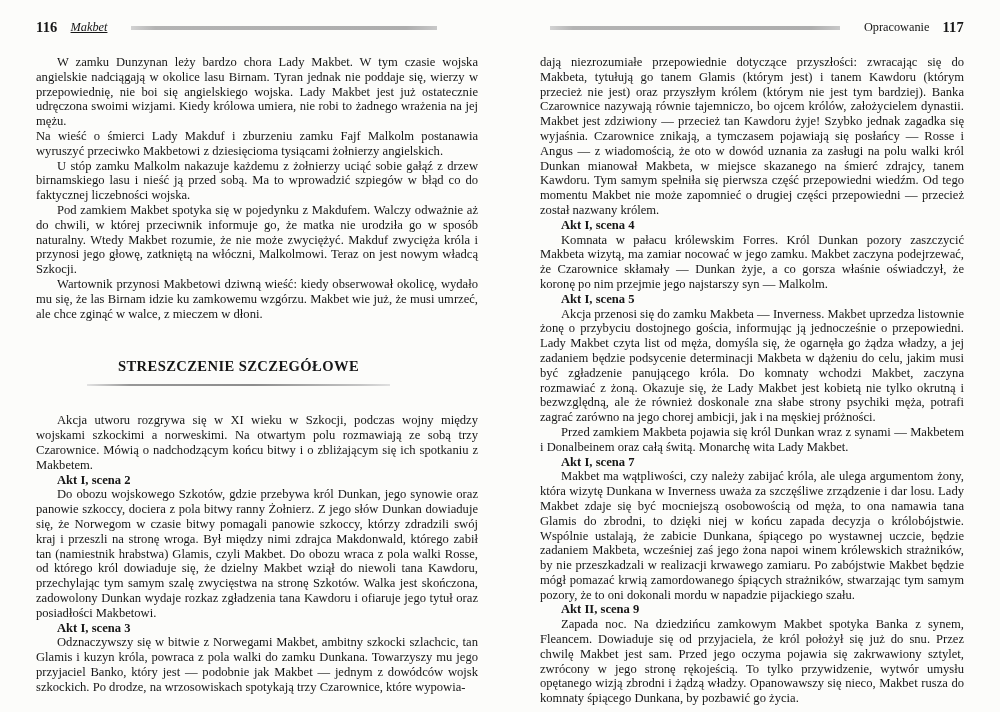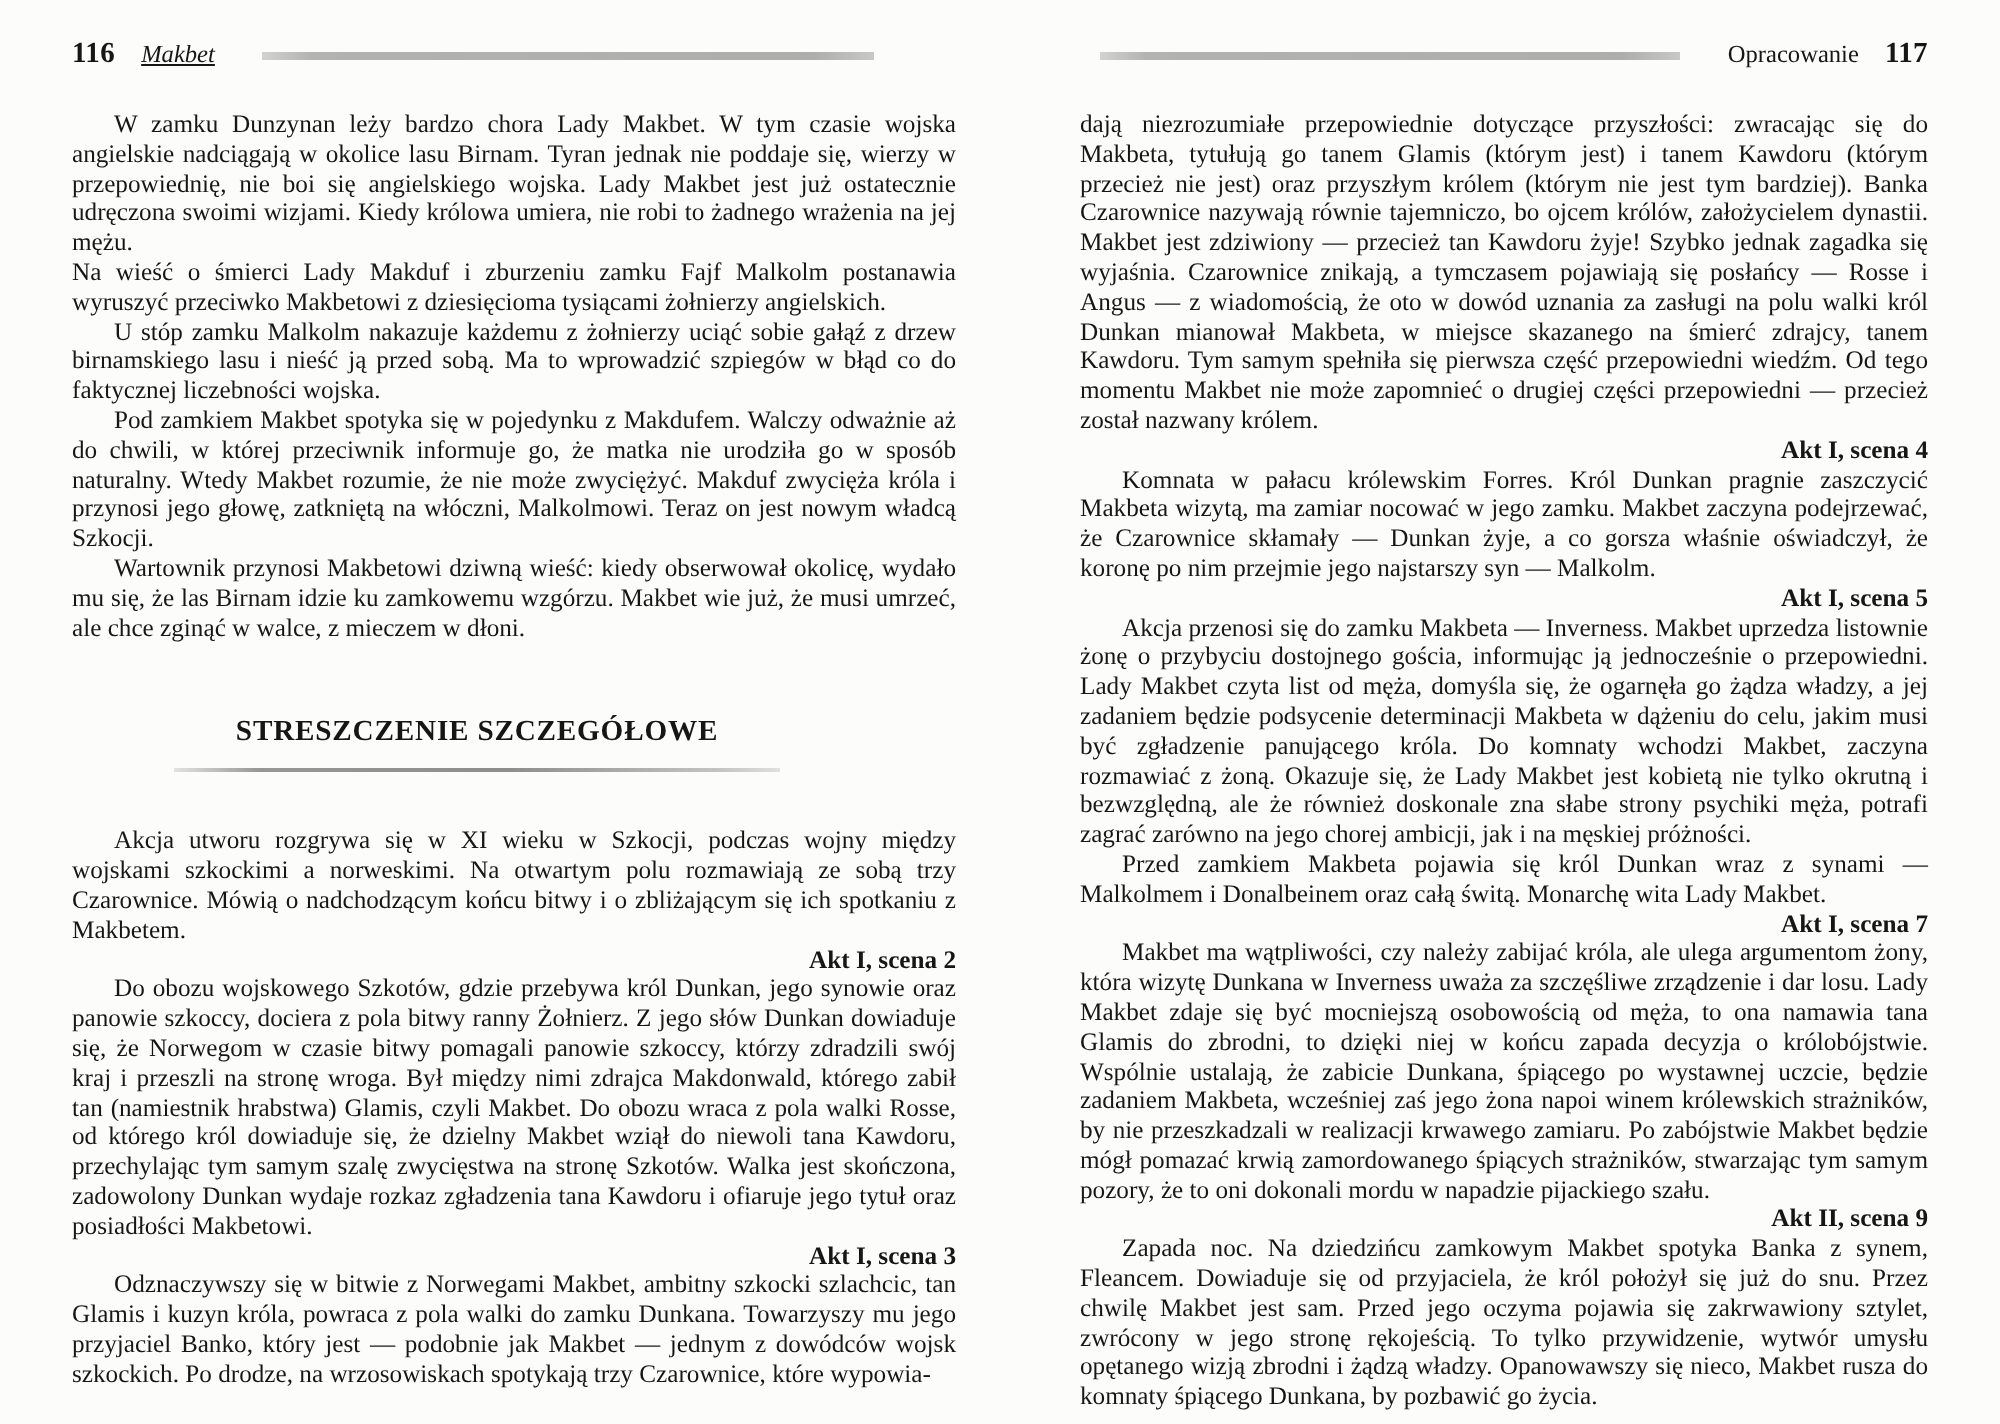--- a/index.html
+++ b/index.html
@@ -47,21 +47,20 @@
     text-indent: 21px;
     hyphens: auto;
   }
   p.body.noind { text-indent: 0; }
   p.scene {
     margin: 0;
     font-size: 12.6px;
     line-height: 14.8px;
     font-weight: bold;
     text-indent: 21px;
-    text-align: right;
   }
 
   
   .sechead-wrap {
     width: 303px;
     margin: 37px 0 27px 51px;
     text-align: center;
   }
   .sechead {
     font-size: 14.6px;
@@ -108,23 +107,23 @@
   <div class="page page-right">
     <div class="pghead">
       <span class="hd-rule"></span>
       <span class="rtitle">Opracowanie</span>
       <span class="pnum">117</span>
     </div>
 
     <p class="body noind">dają niezrozumiałe przepowiednie dotyczące przyszłości: zwracając się do Makbeta, tytułują go tanem Glamis (którym jest) i tanem Kawdoru (którym przecież nie jest) oraz przyszłym królem (którym nie jest tym bardziej). Banka Czarownice nazywają równie tajemniczo, bo ojcem królów, założycielem dynastii. Makbet jest zdziwiony — przecież tan Kawdoru żyje! Szybko jednak zagadka się wyjaśnia. Czarownice znikają, a tymczasem pojawiają się posłańcy — Rosse i Angus — z wiadomością, że oto w dowód uznania za zasługi na polu walki król Dunkan mianował Makbeta, w miejsce skazanego na śmierć zdrajcy, tanem Kawdoru. Tym samym spełniła się pierwsza część przepowiedni wiedźm. Od tego momentu Makbet nie może zapomnieć o drugiej części przepowiedni — przecież został nazwany królem.</p>
 
     <p class="scene">Akt I, scena 4</p>
-    <p class="body">Komnata w pałacu królewskim Forres. Król Dunkan pragnie zaszczycić Makbeta wizytą, ma zamiar nocować w jego zamku. Makbet zaczyna podejrzewać, że Czarownice skłamały — Dunkan żyje, a co gorsza właśnie oświadczył, że koronę po nim przejmie jego najstarszy syn — Malkolm.</p>
+    <p class="body">Komnata w pałacu królewskim Forres. Król Dunkan pozory zaszczycić Makbeta wizytą, ma zamiar nocować w jego zamku. Makbet zaczyna podejrzewać, że Czarownice skłamały — Dunkan żyje, a co gorsza właśnie oświadczył, że koronę po nim przejmie jego najstarszy syn — Malkolm.</p>
     <p class="scene">Akt I, scena 5</p>
     <p class="body">Akcja przenosi się do zamku Makbeta — Inverness. Makbet uprzedza listownie żonę o przybyciu dostojnego gościa, informując ją jednocześnie o przepowiedni. Lady Makbet czyta list od męża, domyśla się, że ogarnęła go żądza władzy, a jej zadaniem będzie podsycenie determinacji Makbeta w dążeniu do celu, jakim musi być zgładzenie panującego króla. Do komnaty wchodzi Makbet, zaczyna rozmawiać z żoną. Okazuje się, że Lady Makbet jest kobietą nie tylko okrutną i bezwzględną, ale że również doskonale zna słabe strony psychiki męża, potrafi zagrać zarówno na jego chorej ambicji, jak i na męskiej próżności.</p>
-    <p class="body">Przed zamkiem Makbeta pojawia się król Dunkan wraz z synami — Malkolmem i Donalbeinem oraz całą świtą. Monarchę wita Lady Makbet.</p>
+    <p class="body">Przed zamkiem Makbeta pojawia się król Dunkan wraz z synami — Makbetem i Donalbeinem oraz całą świtą. Monarchę wita Lady Makbet.</p>
     <p class="scene">Akt I, scena 7</p>
     <p class="body">Makbet ma wątpliwości, czy należy zabijać króla, ale ulega argumentom żony, która wizytę Dunkana w Inverness uważa za szczęśliwe zrządzenie i dar losu. Lady Makbet zdaje się być mocniejszą osobowością od męża, to ona namawia tana Glamis do zbrodni, to dzięki niej w końcu zapada decyzja o królobójstwie. Wspólnie ustalają, że zabicie Dunkana, śpiącego po wystawnej uczcie, będzie zadaniem Makbeta, wcześniej zaś jego żona napoi winem królewskich strażników, by nie przeszkadzali w realizacji krwawego zamiaru. Po zabójstwie Makbet będzie mógł pomazać krwią zamordowanego śpiących strażników, stwarzając tym samym pozory, że to oni dokonali mordu w napadzie pijackiego szału.</p>
     <p class="scene">Akt II, scena 9</p>
     <p class="body">Zapada noc. Na dziedzińcu zamkowym Makbet spotyka Banka z synem, Fleancem. Dowiaduje się od przyjaciela, że król położył się już do snu. Przez chwilę Makbet jest sam. Przed jego oczyma pojawia się zakrwawiony sztylet, zwrócony w jego stronę rękojeścią. To tylko przywidzenie, wytwór umysłu opętanego wizją zbrodni i żądzą władzy. Opanowawszy się nieco, Makbet rusza do komnaty śpiącego Dunkana, by pozbawić go życia.</p>
   </div>
 
 </div>
 
 </body></html>

